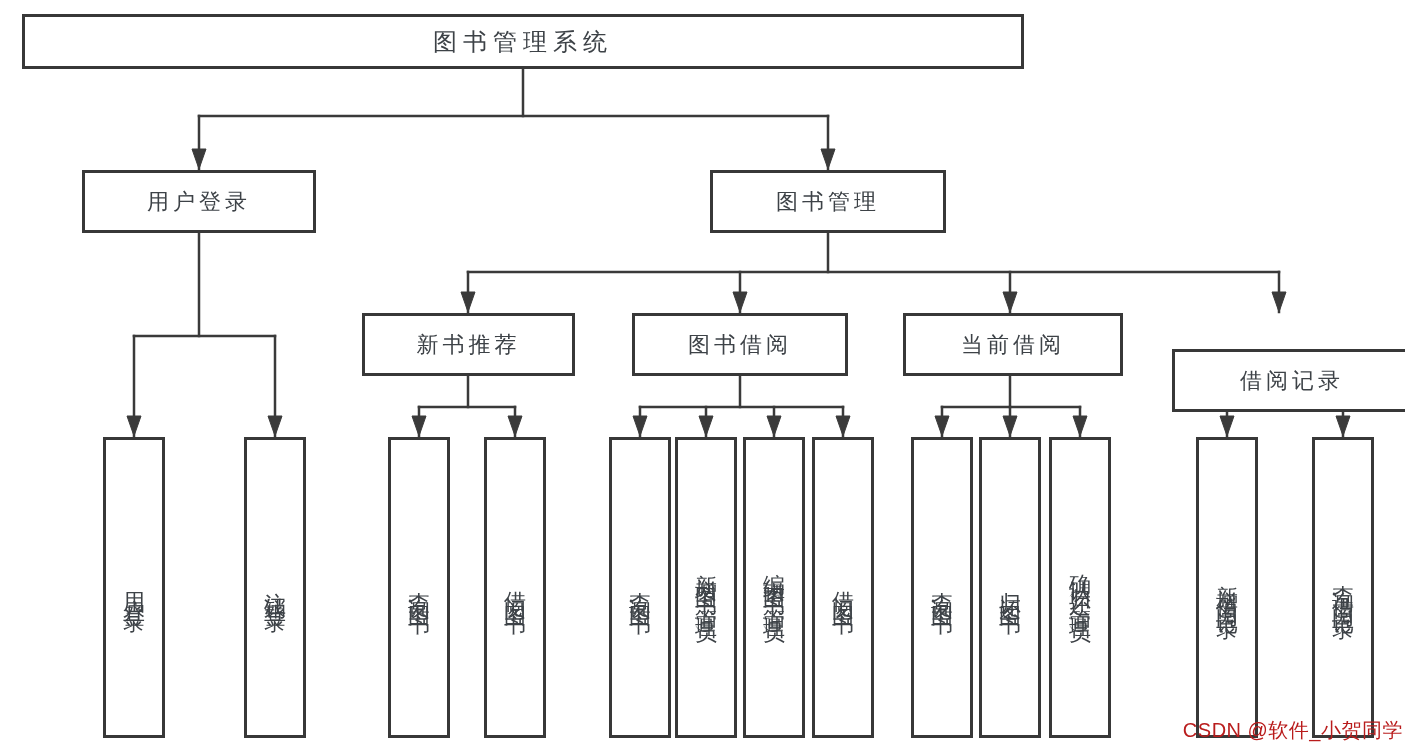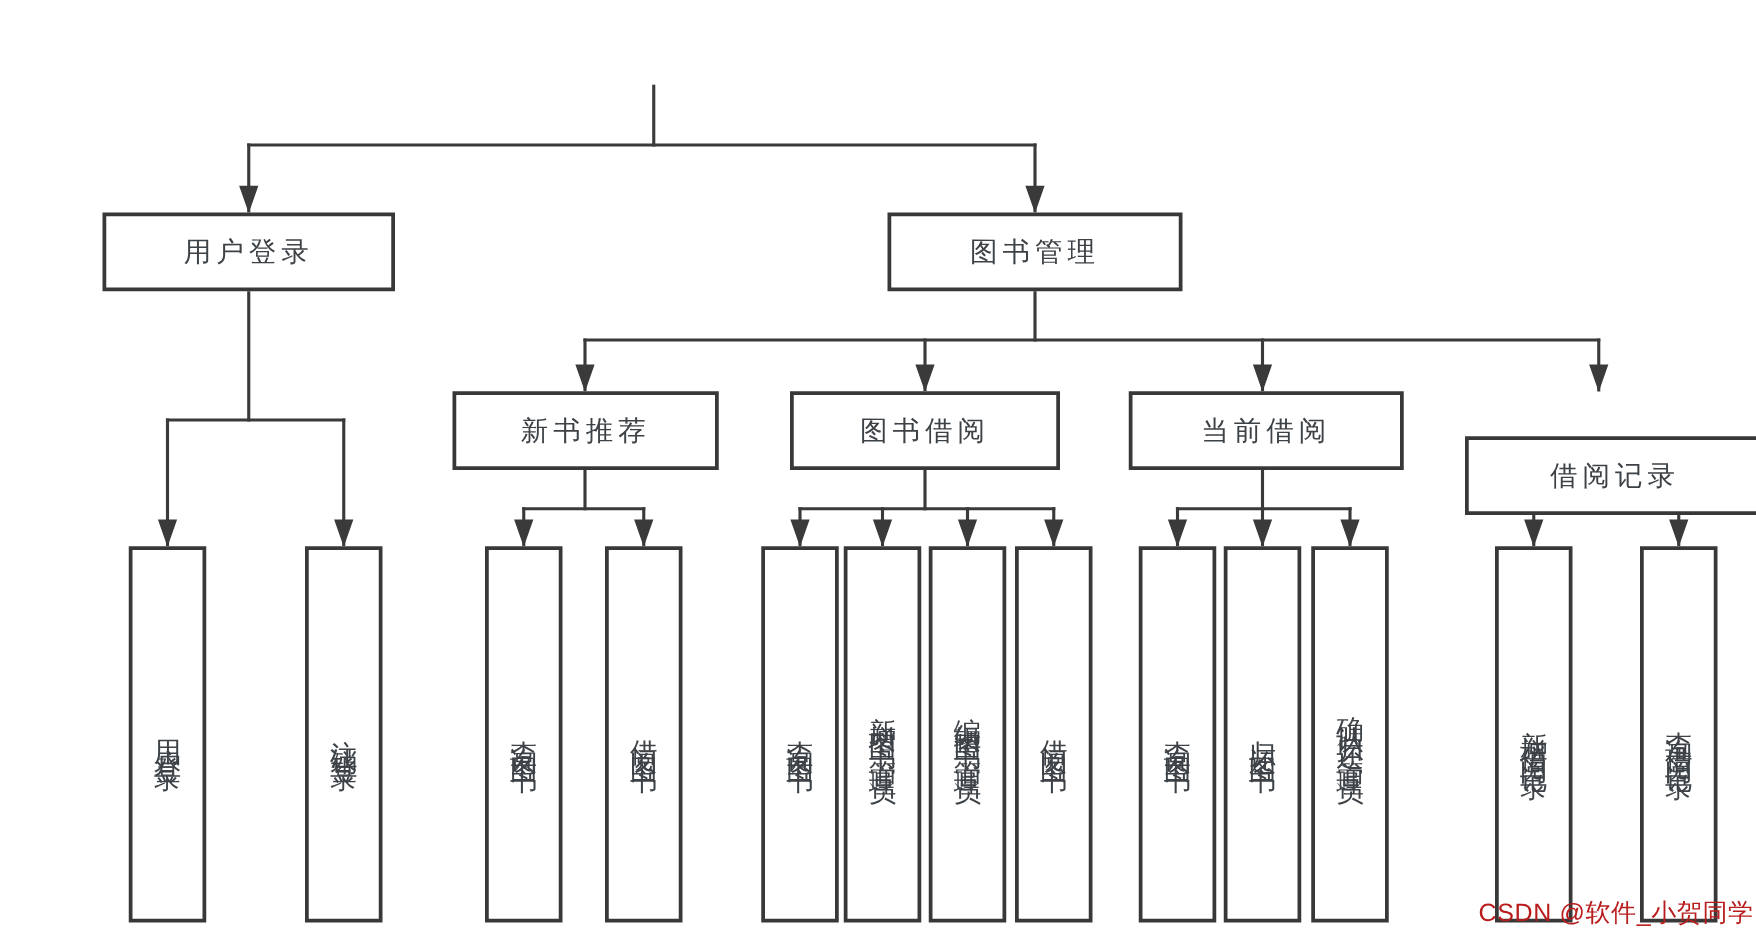--- a/index.html
+++ b/index.html
@@ -76,20 +76,23 @@
       <path d="M1010 407 V436" marker-end="url(#arw)"></path>
       <path d="M1080 407 V436" marker-end="url(#arw)"></path>
 
       <path d="M1279 376 V407"></path>
       <path d="M1227 407 H1343"></path>
       <path d="M1227 407 V436" marker-end="url(#arw)"></path>
       <path d="M1343 407 V436" marker-end="url(#arw)"></path>
     </g>
   </svg>
 
+  <div class="node" style="left:22px; top:14px; width:1002px; height:55px;">
+    <span class="hlabel root-label">图书管理系统</span>
+  </div>
 
   <div class="node lvl2" style="left:82px; width:234px;">
     <span class="hlabel">用户登录</span>
   </div>
   <div class="node lvl2" style="left:710px; width:236px;">
     <span class="hlabel">图书管理</span>
   </div>
 
   <div class="node lvl3" style="left:362px; width:213px;">
     <span class="hlabel">新书推荐</span>

